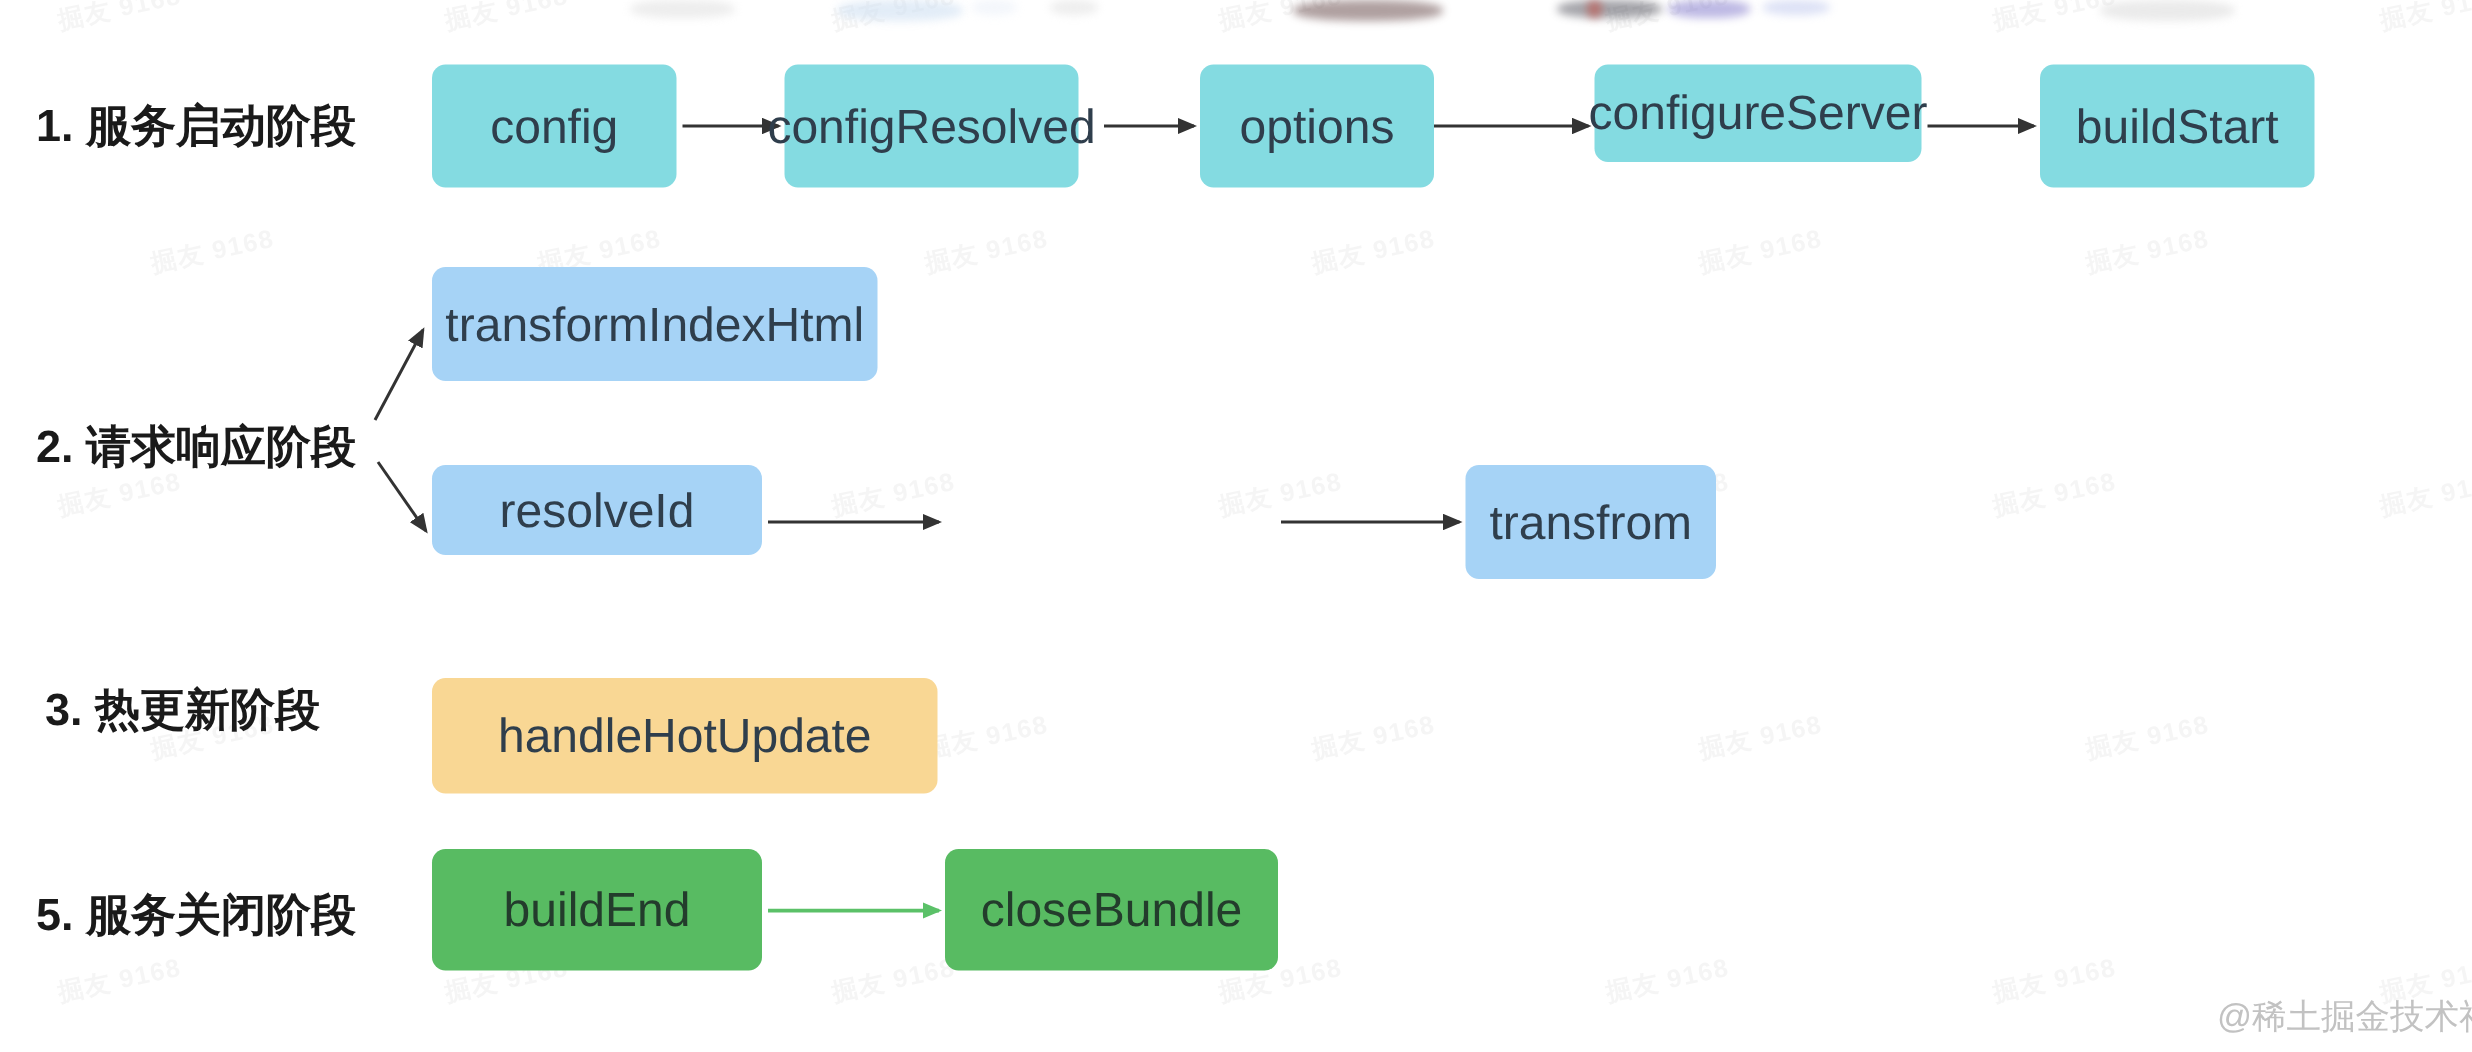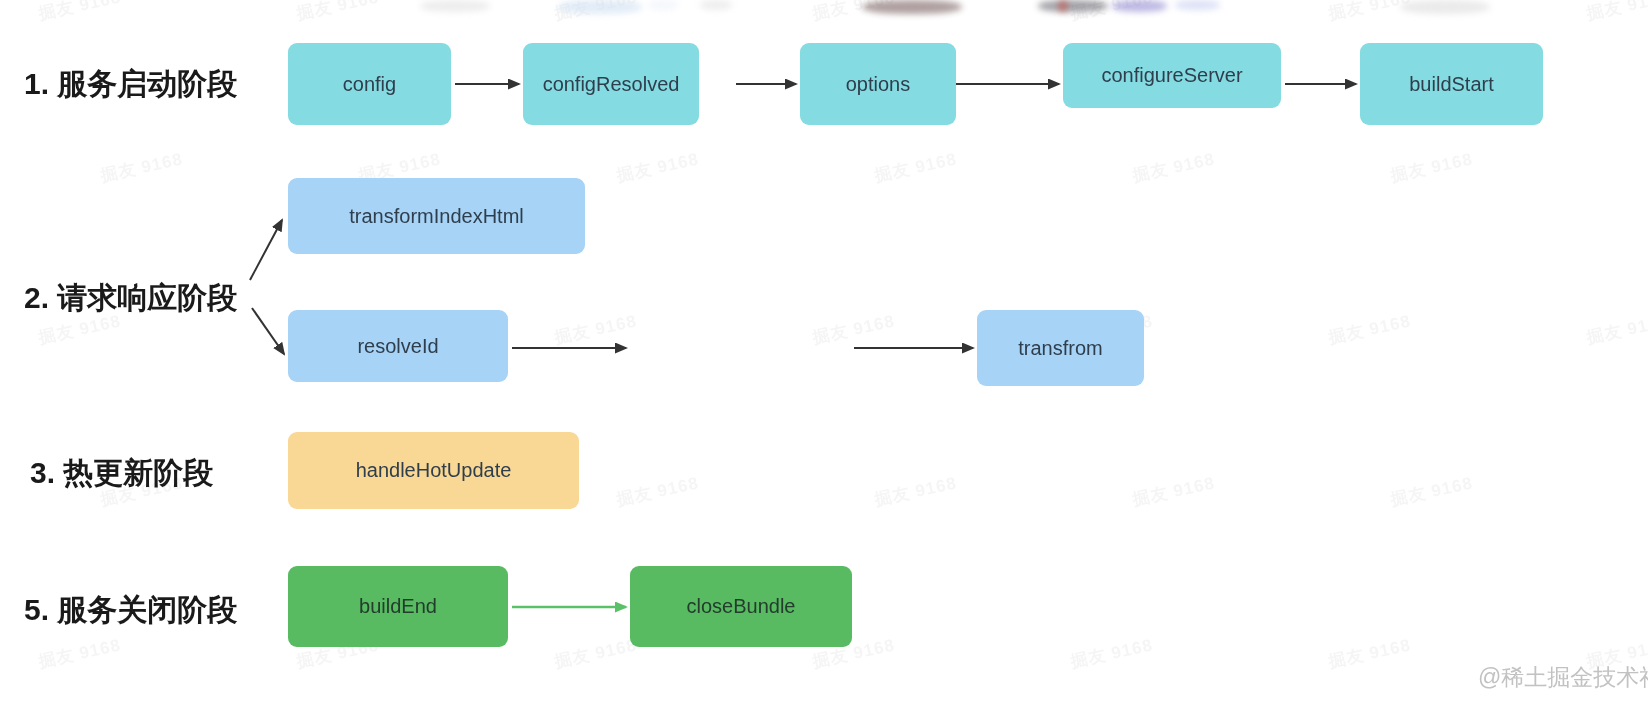--- a/index.html
+++ b/index.html
@@ -11,21 +11,21 @@
   .wm-layer{position:absolute;inset:0;pointer-events:none;z-index:1;}
   .wm{
     position:absolute;font-size:17px;letter-spacing:1px;color:#555;
     opacity:0.055;transform:rotate(-12deg);white-space:nowrap;font-weight:700;
   }
   
   .frag{position:absolute;filter:blur(3px);border-radius:45%;z-index:2;}
   
   .node{
     position:absolute;display:flex;align-items:center;justify-content:center;
-    border-radius:9px;font-size:20px;color:#2f3e4c;z-index:4;white-space:nowrap;text-align:right;
+    border-radius:9px;font-size:32px;color:#2f3e4c;z-index:4;white-space:nowrap;text-align:right;
   }
   .cyan{background:#84dbe1;}
   .blue{background:#a6d3f6;}
   .orange{background:#f9d794;}
   .green{background:#58bb62;color:#233c2c;}
   
   .phase-label{
     position:absolute;font-size:30px;font-weight:700;color:#1a1a1a;
     z-index:4;white-space:nowrap;
   }
@@ -92,30 +92,30 @@
   <div class="frag" style="left:1112px;top:0;width:55px;height:12px;background:#7d74c9;opacity:.5"></div>
   <div class="frag" style="left:1175px;top:0;width:45px;height:10px;background:#aab6e8;opacity:.4"></div>
   <div class="frag" style="left:1400px;top:0;width:90px;height:14px;background:#cccccc;opacity:.4"></div>
 
   <div class="phase-label" style="left:24px;top:64px">1. 服务启动阶段</div>
   <div class="phase-label" style="left:24px;top:278px">2. 请求响应阶段</div>
   <div class="phase-label" style="left:30px;top:453px">3. 热更新阶段</div>
   <div class="phase-label" style="left:24px;top:590px">5. 服务关闭阶段</div>
 
   <div class="node cyan" style="left:288px;top:43px;width:163px;height:82px">config</div>
-  <div class="node cyan" style="left:523px;top:43px;width:176px;height:82px">configResolved</div>
+  <div class="node cyan" style="left:523px;top:43px;width:196px;height:82px">configResolved</div>
   <div class="node cyan" style="left:800px;top:43px;width:156px;height:82px">options</div>
   <div class="node cyan" style="left:1063px;top:43px;width:218px;height:65px">configureServer</div>
   <div class="node cyan" style="left:1360px;top:43px;width:183px;height:82px">buildStart</div>
 
   <div class="node blue" style="left:288px;top:178px;width:297px;height:76px">transformIndexHtml</div>
-  <div class="node blue" style="left:288px;top:310px;width:220px;height:72px">resolveId</div>
+  <div class="node blue" style="left:288px;top:310px;width:220px;height:60px">resolveId</div>
   <div class="node blue" style="left:977px;top:310px;width:167px;height:76px">transfrom</div>
 
-  <div class="node orange" style="left:288px;top:432px;width:291px;height:77px">handleHotUpdate</div>
+  <div class="node orange" style="left:288px;top:452px;width:337px;height:77px">handleHotUpdate</div>
 
   <div class="node green" style="left:288px;top:566px;width:220px;height:81px">buildEnd</div>
   <div class="node green" style="left:630px;top:566px;width:222px;height:81px">closeBundle</div>
 
   <svg class="arrows" width="1648" height="701">
     <defs>
       <marker id="ab" markerWidth="13" markerHeight="11" refX="11" refY="5.5" orient="auto" markerUnits="userSpaceOnUse">
         <path d="M0,0 L13,5.5 L0,11 z" fill="#333333"></path>
       </marker>
       <marker id="ag" markerWidth="13" markerHeight="11" refX="11" refY="5.5" orient="auto" markerUnits="userSpaceOnUse">

